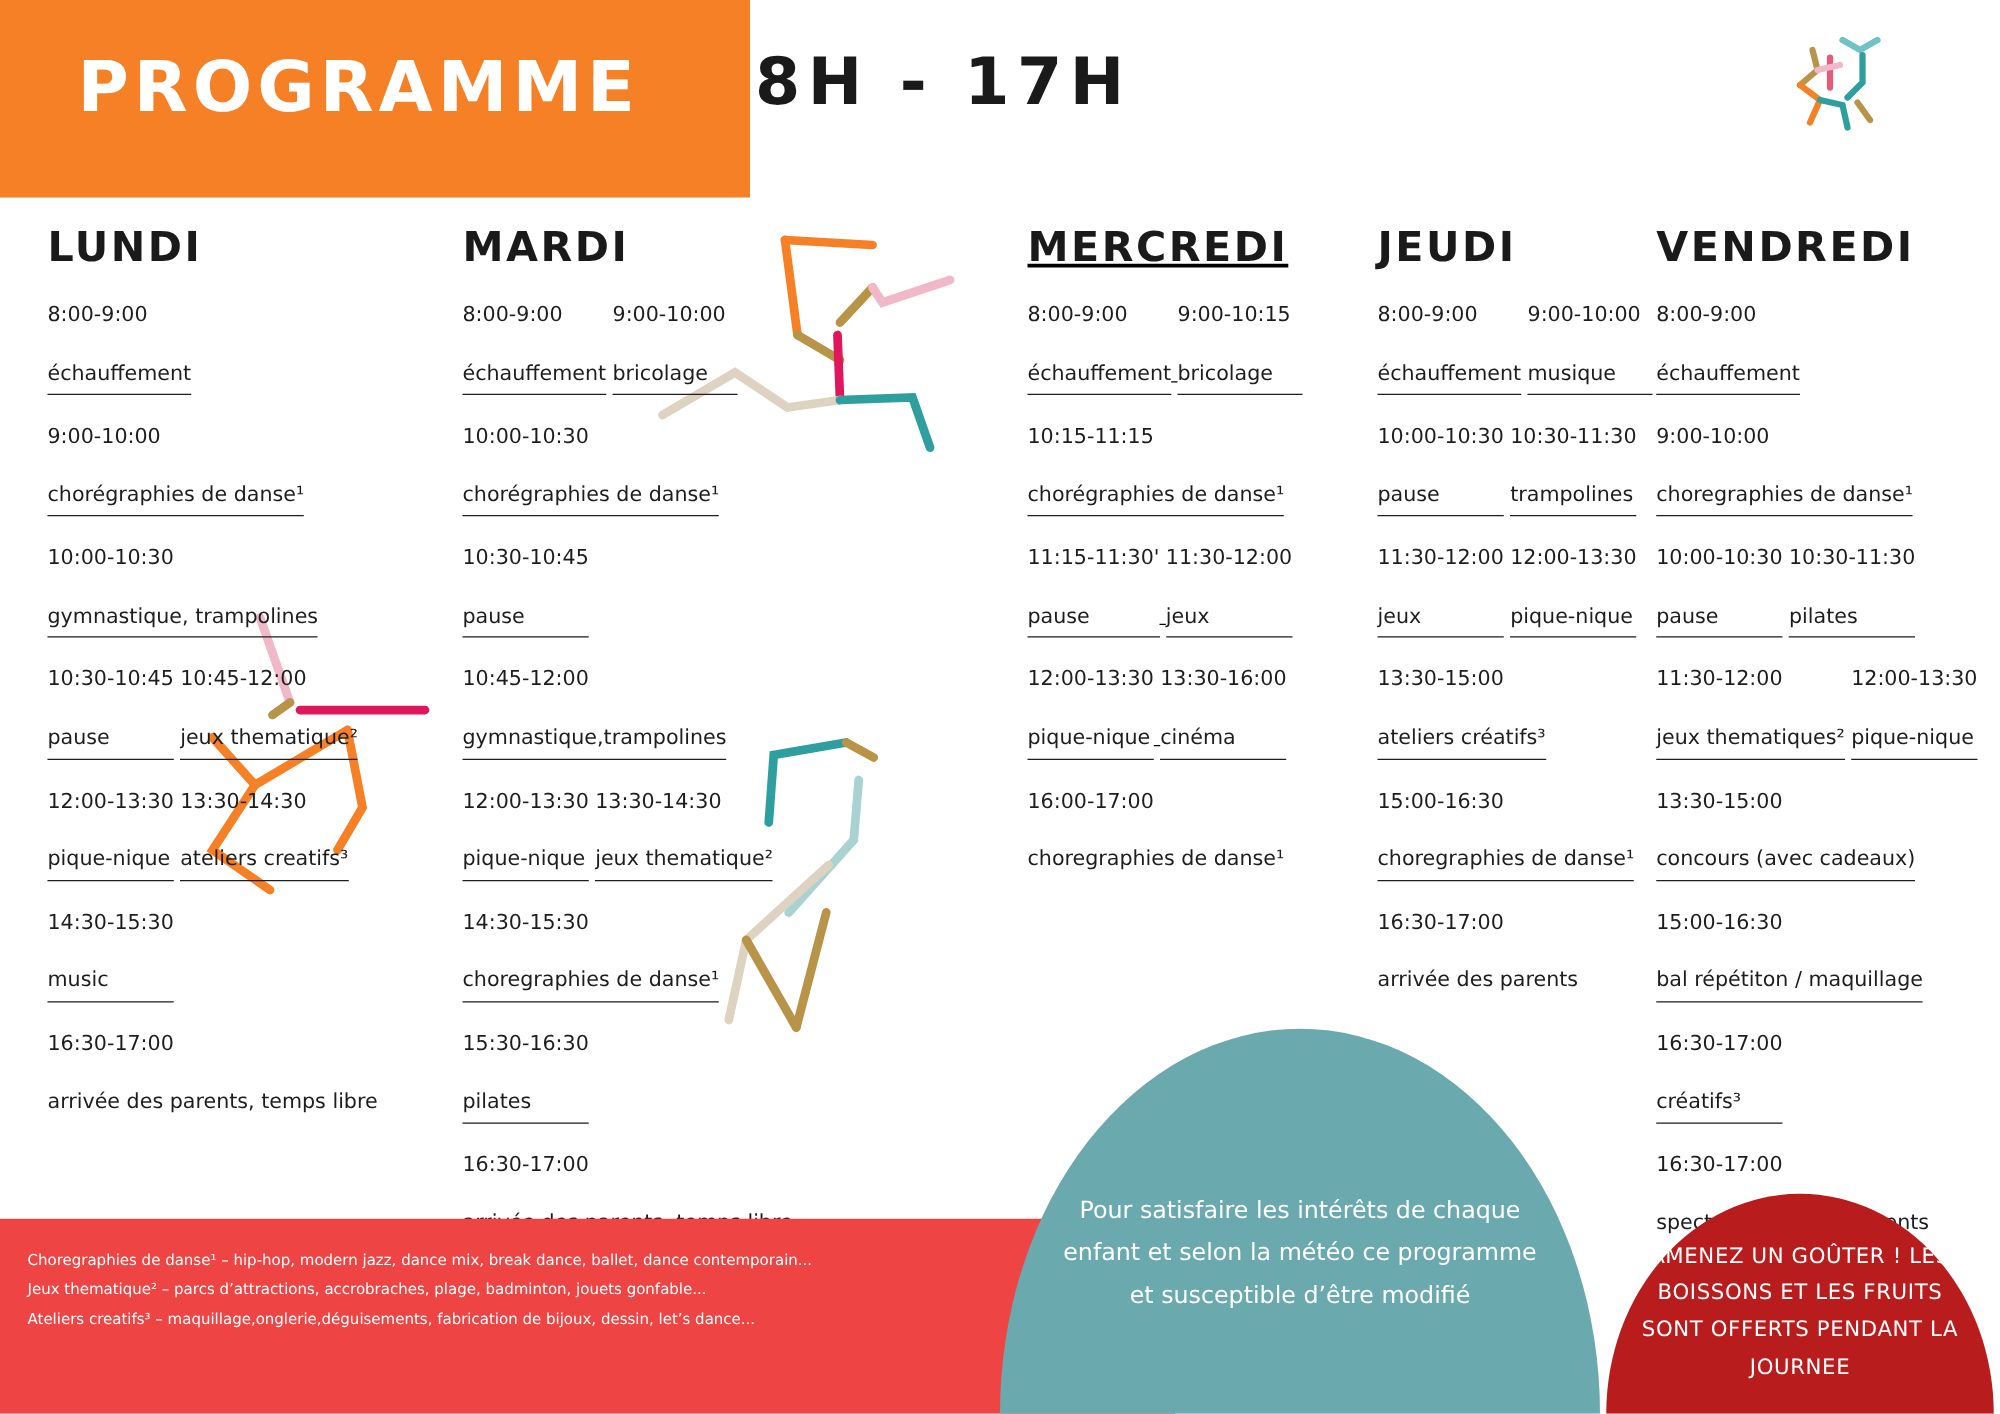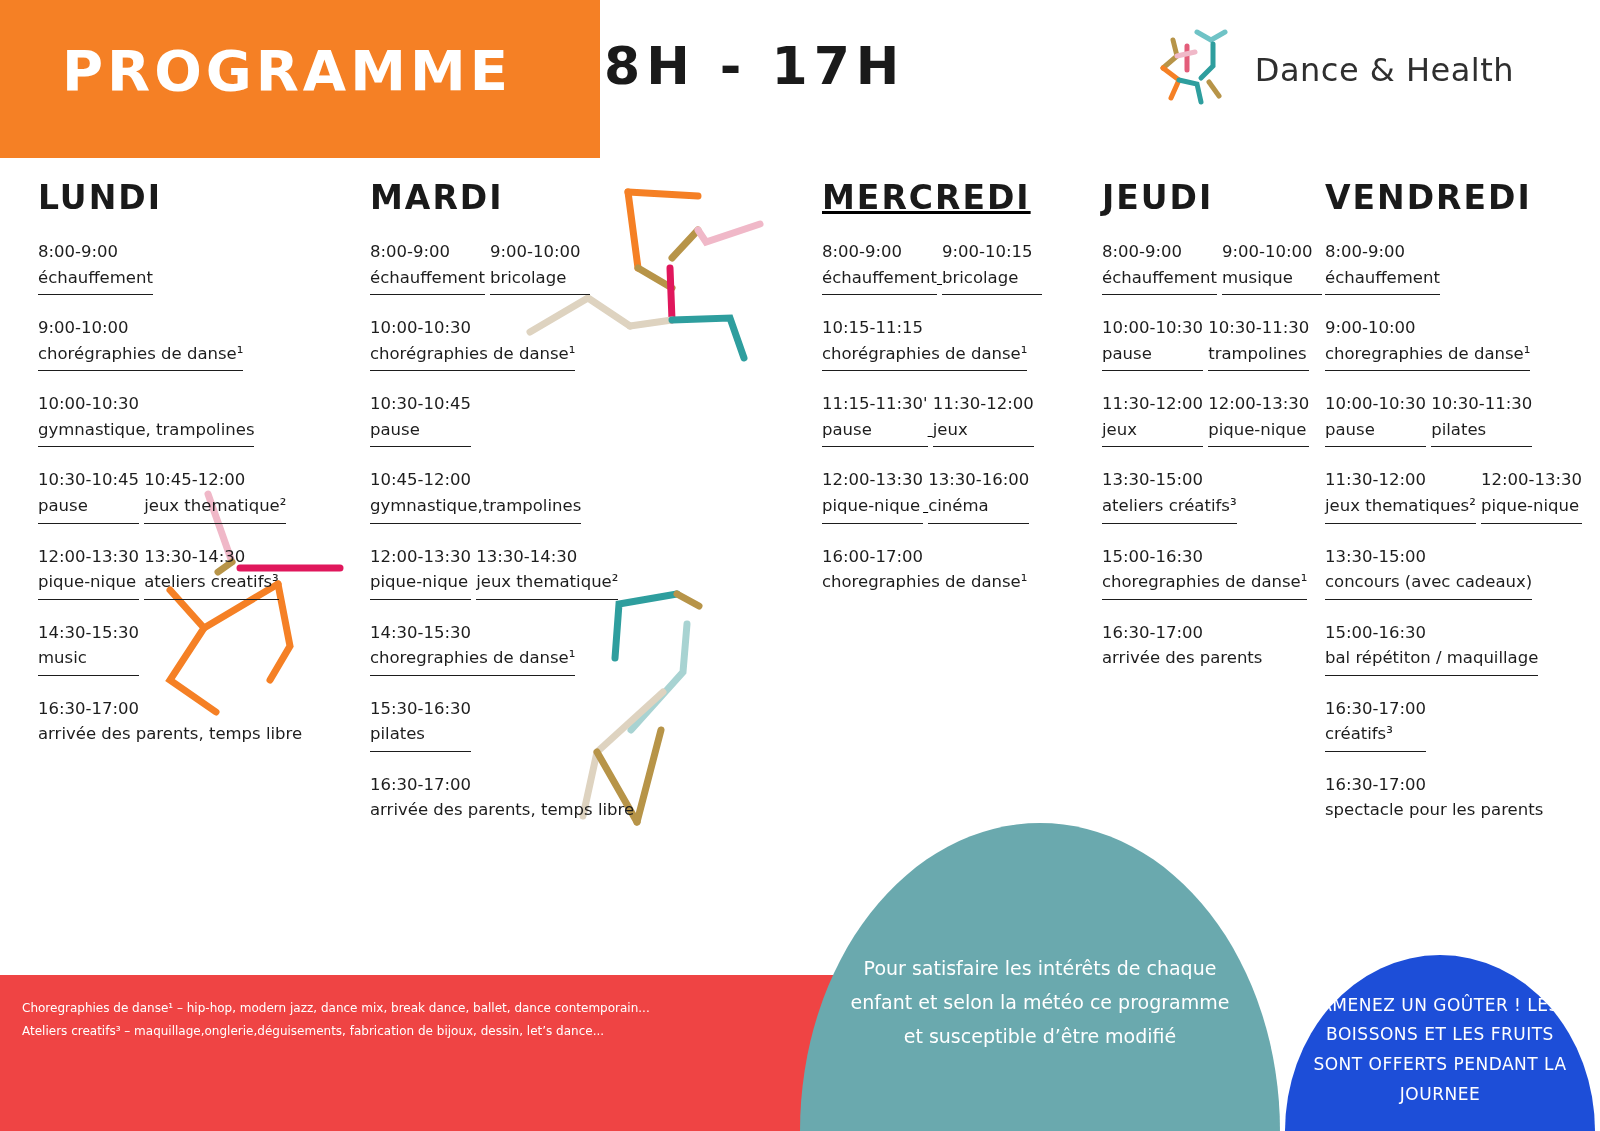--- a/index.html
+++ b/index.html
@@ -49,21 +49,21 @@
     position:relative;
     padding-bottom:7px;
     margin-bottom:13px;
     font-size:16.5px;
     line-height:1.55;
     color:#1d1d1d;
     display:inline-block;
     min-width:100px;
   }
   .slot .time { display:block; }
-  .slot .act  { display:block; }
+  .slot .act  { display:block;margin-top:21px; }
   .slot .rule {
     display:block;
     height:1px; background:#1d1d1d;
     margin-top:4px;
   }
   .slot.no-rule .rule { background:transparent; }
 
   #col-lundi    { left:38px;   top:178px; width:300px; }
   #col-mardi    { left:370px;  top:178px; width:300px; }
   #col-mercredi { left:822px;  top:178px; width:290px;text-decoration:underline; }
@@ -97,21 +97,21 @@
     display:flex; align-items:center; justify-content:center;
     text-align:center;
     padding:80px 46px 30px 46px;
     font-size:19px; line-height:1.8;
   }
 
   
   #note-gold {
     position:absolute; left:1285px; top:955px;
     width:310px; height:176px;
-    background:#1d4ed8;
+    background:#b91c1c;
     border-top-left-radius:155px 176px;
     border-top-right-radius:155px 176px;
     color:#ffffff;
     display:flex; align-items:center; justify-content:center;
     text-align:center;
     padding:26px 24px 12px 24px;
     font-size:17px; line-height:1.75; letter-spacing:0.5px;
   }
 </style>
 </head>
@@ -129,21 +129,20 @@
         <path d="M12 46 L28 58 L20 76" stroke="#f58025"></path>
         <path d="M28 58 L46 62 L50 80" stroke="#2e9e9e"></path>
         <path d="M36 24 L36 48" stroke="#e35d7a"></path>
         <path d="M46 10 L60 18 L74 10" stroke="#6fc3c6"></path>
         <path d="M62 22 L62 44 L50 56" stroke="#2e9e9e"></path>
         <path d="M26 34 L44 30" stroke="#f0b8c8"></path>
         <path d="M58 60 L68 74" stroke="#b79448"></path>
       </g>
     </svg>
   </span>
-  <span id="brand-name">Dance &amp; Health</span>
 </div>
 
 <div class="figure" id="fig-top">
   <svg width="250" height="220" viewBox="0 0 250 220">
     <g fill="none" stroke-width="7" stroke-linecap="round">
       <path d="M108 12 L178 16" stroke="#f58025"></path>
       <path d="M108 12 L118 88" stroke="#f58025"></path>
       <path d="M118 88 L152 108" stroke="#b79448"></path>
       <path d="M152 78 L178 50" stroke="#b79448"></path>
       <path d="M178 50 L186 62 L240 44" stroke="#f0b8c8"></path>
@@ -242,20 +241,21 @@
   <div class="slot"><span class="time">11:30-12:00</span><span class="act">jeux thematiques²</span><span class="rule"></span></div>
   <div class="slot"><span class="time">12:00-13:30</span><span class="act">pique-nique</span><span class="rule"></span></div>
   <div class="slot"><span class="time">13:30-15:00</span><span class="act">concours (avec cadeaux)</span><span class="rule"></span></div>
   <div class="slot"><span class="time">15:00-16:30</span><span class="act">bal répétiton / maquillage</span><span class="rule"></span></div>
   <div class="slot"><span class="time">16:30-17:00</span><span class="act">créatifs³</span><span class="rule"></span></div>
   <div class="slot no-rule"><span class="time">16:30-17:00</span><span class="act">spectacle pour les parents</span><span class="rule"></span></div>
 </div>
 
 <div id="legend">
   <div>Choregraphies de danse¹ – hip-hop, modern jazz, dance mix, break dance, ballet, dance contemporain...</div>
+  <div>Jeux thematique² – parcs d’attractions, accrobraches, plage, badminton, jouets gonfable...</div>
   <div>Ateliers creatifs³ – maquillage,onglerie,déguisements, fabrication de bijoux, dessin, let’s dance...</div>
 </div>
 
 <div id="note-teal">
   <span>Pour satisfaire les intérêts de chaque enfant et selon la météo ce programme et susceptible d’être modifié</span>
 </div>
 
 <div id="note-gold">
   <span>AMENEZ UN GOÛTER ! LES BOISSONS ET LES FRUITS SONT OFFERTS PENDANT LA JOURNEE</span>
 </div>

